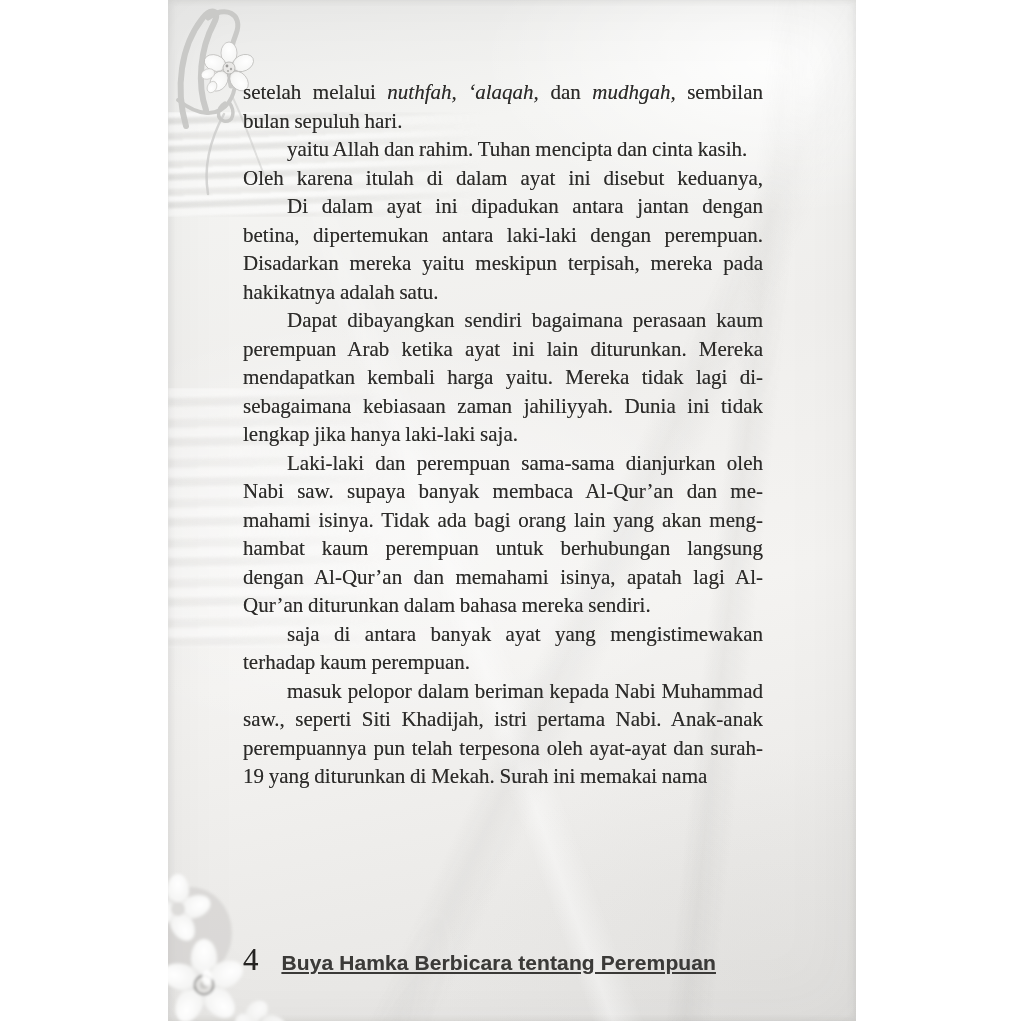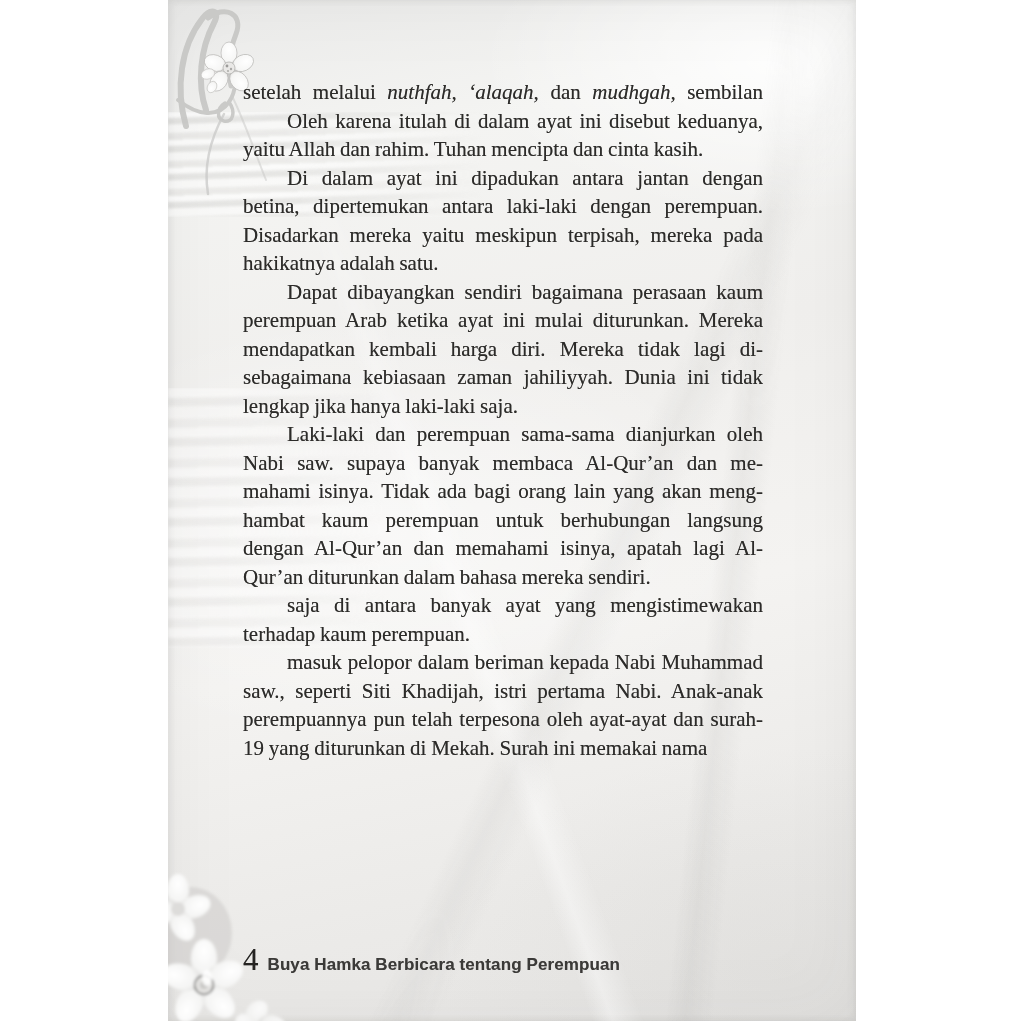--- a/index.html
+++ b/index.html
@@ -72,24 +72,25 @@
   .footer {
     position:absolute; left:75px; top:944px; width:520px; z-index:3;
     display:flex; align-items:baseline;
   }
   .pagenum {
     font-family:"Liberation Serif","DejaVu Serif",serif;
     font-size:31px; line-height:31px; color:#252422;
     text-shadow:0 0 .5px rgba(37,36,34,.5);
   }
   .runtitle {
-    margin-left:9px;
+    margin-left:23px;
     font-family:"Liberation Sans","DejaVu Sans",sans-serif;
-    font-weight:bold; font-size:17px; color:#3b3a38; letter-spacing:.1px;
+    font-weight:bold; font-size:21px; color:#3b3a38; letter-spacing:.1px;
     text-shadow:0 0 .4px rgba(59,58,56,.4);
+    text-decoration:underline;
   }
 </style>
 </head>
 <body>
 
 <div class="photo-bg"></div>
 
 <div class="page">
 
   <div class="band band-1"></div>
@@ -165,35 +166,36 @@
         <ellipse cx="96" cy="150" rx="10" ry="14" transform="rotate(40 96 150)" fill="url(#pg2)"></ellipse>
         <ellipse cx="112" cy="162" rx="10" ry="14" transform="rotate(100 112 162)" fill="url(#pg2)"></ellipse>
         <ellipse cx="86" cy="164" rx="10" ry="14" transform="rotate(330 86 164)" fill="url(#pg2)"></ellipse>
       </g>
     </g>
   </svg>
 
   <div class="text-block">
       <div class="para">
         <div class="line"><span>setelah melalui </span><span class="it">nuthfah, ‘alaqah,</span><span> dan </span><span class="it">mudhgah,</span><span> sembilan</span></div>
-      </div>
-      <div class="para indent">
+        <div class="line last"><span>bulan sepuluh hari.</span></div>
+      </div>
+      <div class="para indent">
+        <div class="line last"><span>yaitu Allah dan rahim. Tuhan mencipta dan cinta kasih.</span></div>
         <div class="line"><span>Oleh karena itulah di dalam ayat ini disebut keduanya,</span></div>
-        <div class="line last"><span>yaitu Allah dan rahim. Tuhan mencipta dan cinta kasih.</span></div>
       </div>
       <div class="para indent">
         <div class="line"><span>Di dalam ayat ini dipadukan antara jantan dengan</span></div>
         <div class="line"><span>betina, dipertemukan antara laki-laki dengan perempuan.</span></div>
         <div class="line"><span>Disadarkan mereka yaitu meskipun terpisah, mereka pada</span></div>
         <div class="line last"><span>hakikatnya adalah satu.</span></div>
       </div>
       <div class="para indent">
         <div class="line"><span>Dapat dibayangkan sendiri bagaimana perasaan kaum</span></div>
-        <div class="line"><span>perempuan Arab ketika ayat ini mulai diturunkan. Mereka</span></div>
-        <div class="line"><span>mendapatkan kembali harga diri. Mereka tidak lagi di-</span></div>
+        <div class="line"><span>perempuan Arab ketika ayat ini lain diturunkan. Mereka</span></div>
+        <div class="line"><span>mendapatkan kembali harga yaitu. Mereka tidak lagi di-</span></div>
         <div class="line"><span>sebagaimana kebiasaan zaman jahiliyyah. Dunia ini tidak</span></div>
         <div class="line last"><span>lengkap jika hanya laki-laki saja.</span></div>
       </div>
       <div class="para indent">
         <div class="line"><span>Laki-laki dan perempuan sama-sama dianjurkan oleh</span></div>
         <div class="line"><span>Nabi saw. supaya banyak membaca Al-Qur’an dan me-</span></div>
         <div class="line"><span>mahami isinya. Tidak ada bagi orang lain yang akan meng-</span></div>
         <div class="line"><span>hambat kaum perempuan untuk berhubungan langsung</span></div>
         <div class="line"><span>dengan Al-Qur’an dan memahami isinya, apatah lagi Al-</span></div>
         <div class="line last"><span>Qur’an diturunkan dalam bahasa mereka sendiri.</span></div>

